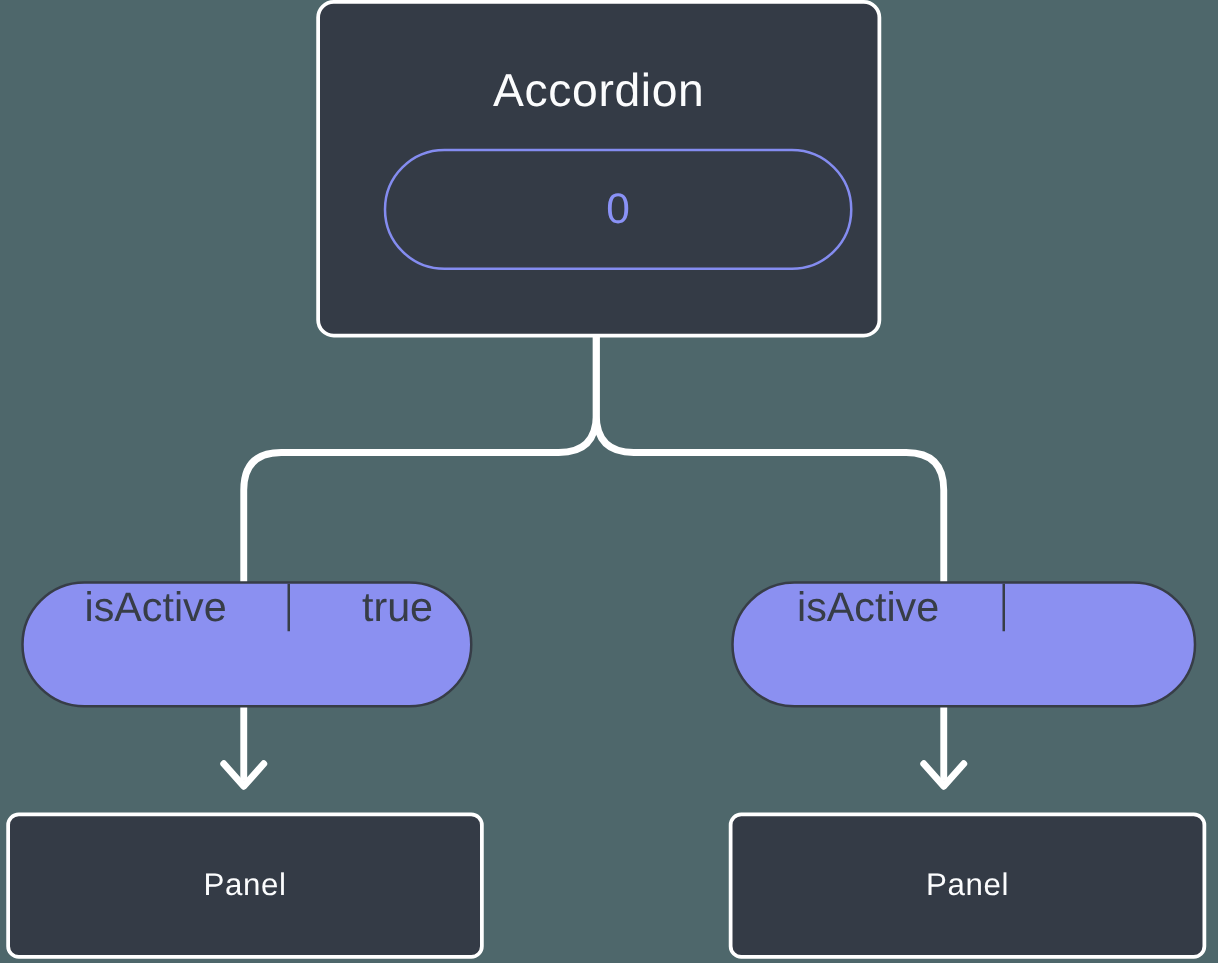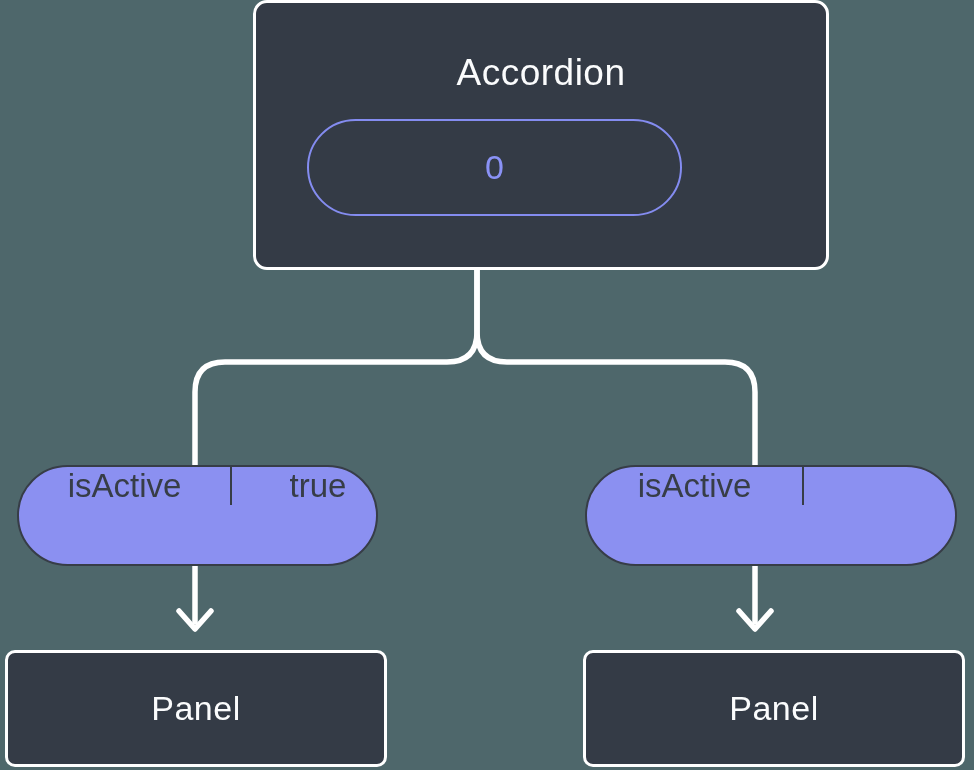--- a/index.html
+++ b/index.html
@@ -41,21 +41,21 @@
   .node-box {
     position: absolute;
     background: var(--box_fill);
     border: 3px solid var(--box_border);
     box-sizing: border-box;
     z-index: 2;
   }
   #root-box {
     left: 253px;
     top: 0px;
-    width: 576px;
+    width: 452px;
     height: 270px;
     border-radius: 14px;
   }
   #root-title {
     position: absolute;
     left: 0;
     top: 49px;
     width: 100%;
     text-align: center;
     font-size: 37px;
@@ -131,21 +131,21 @@
     padding-left: 28px;
   }
   .panel-box {
     top: 650px;
     width: 382px;
     height: 117px;
     border-radius: 10px;
     display: flex;
     align-items: center;
     justify-content: center;
-    font-size: 34px;
+    font-size: 25px;
     font-weight: 500;
     color: var(--light_text);
     letter-spacing: 0.5px;
   }
   #panel-left { left: 5px; }
   #panel-right { left: 583px; }
 </style>
 </head>
 <body>
 

